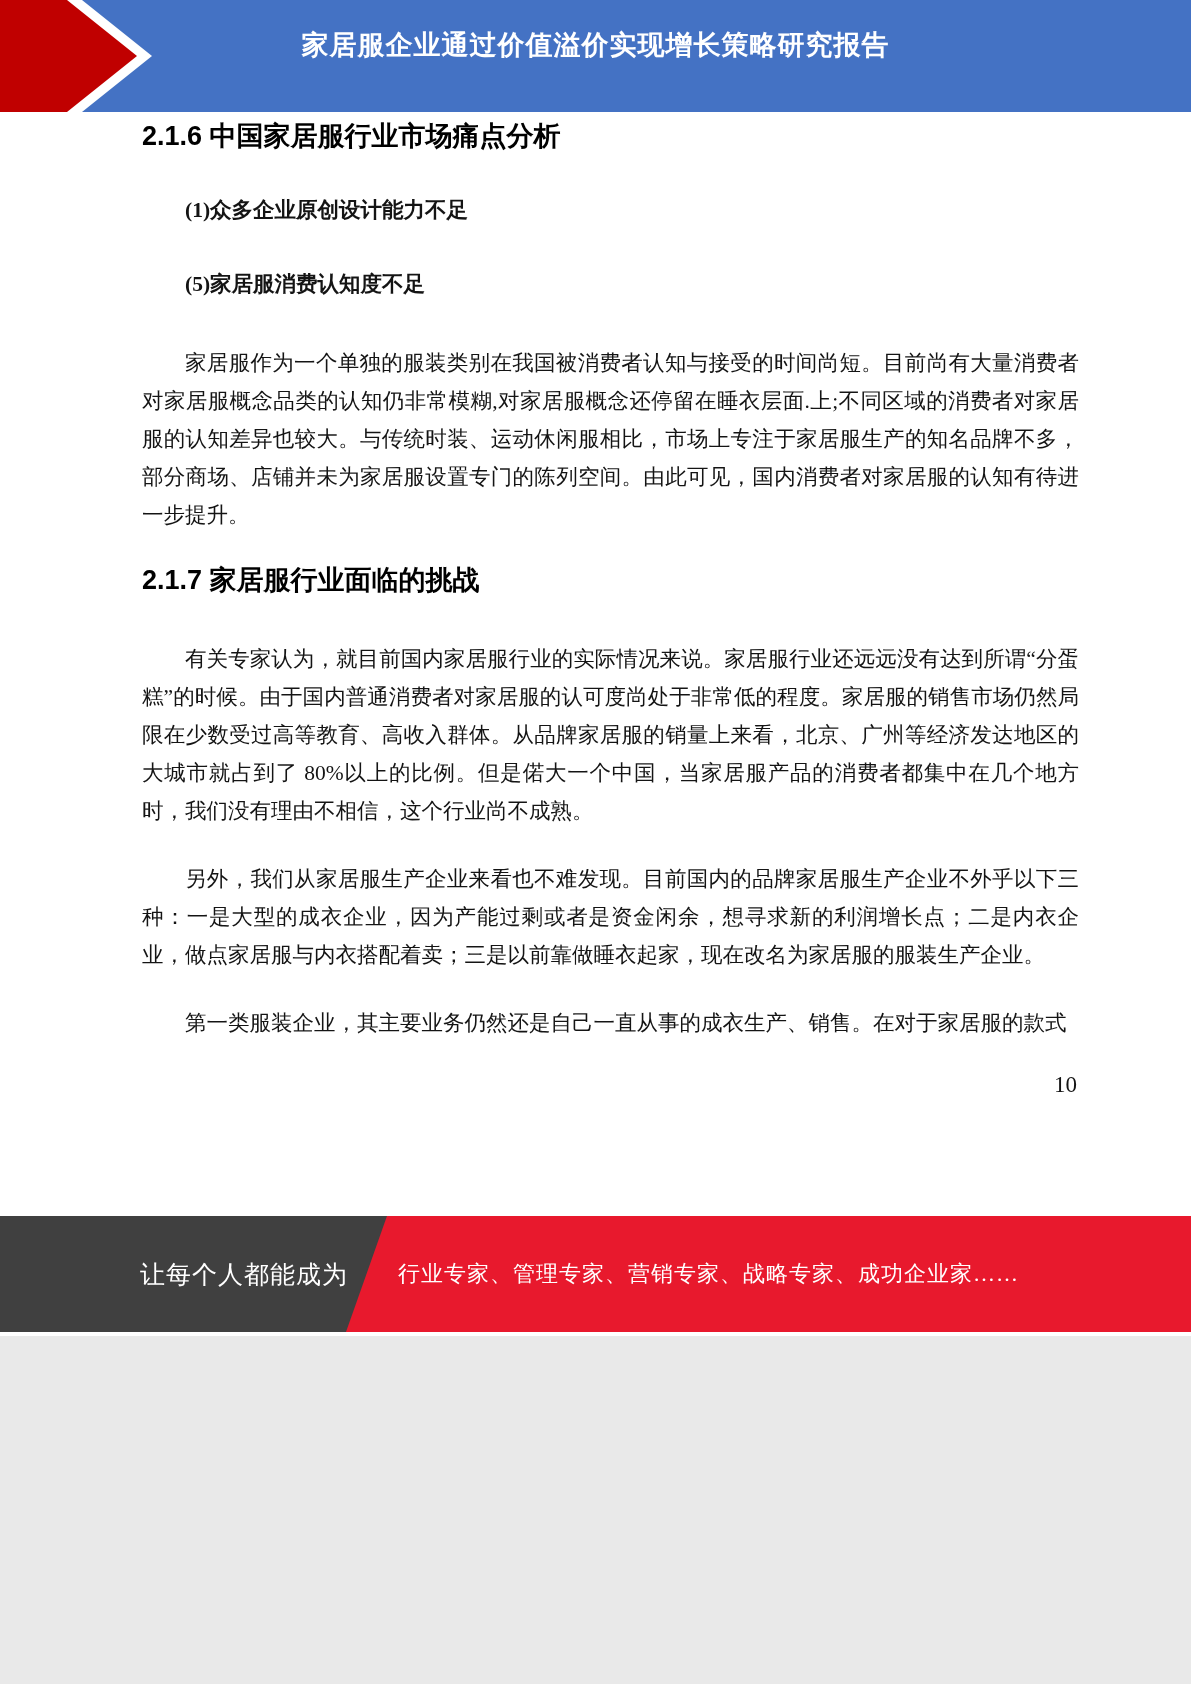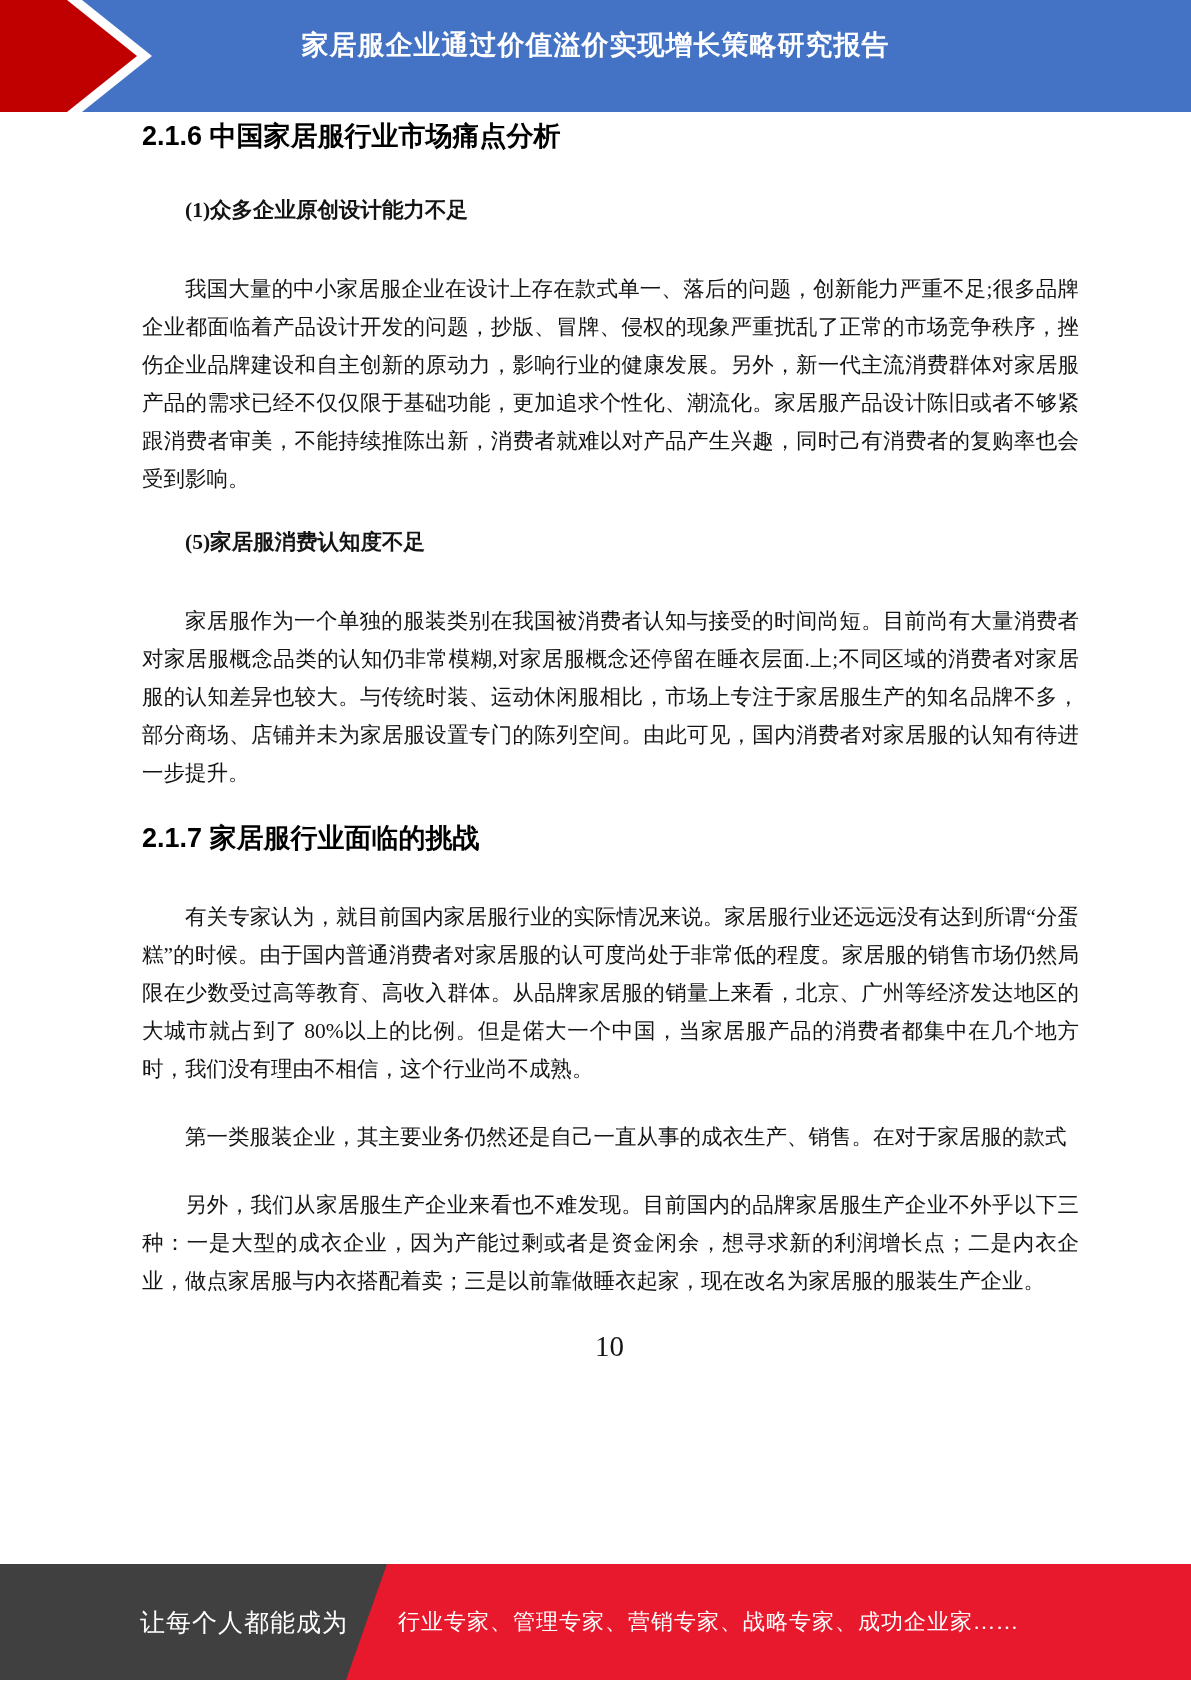--- a/index.html
+++ b/index.html
@@ -1,17 +1,17 @@
 <!DOCTYPE html>
 <html><head>
 <meta charset="utf-8">
 <style>
   html,body{margin:0;padding:0;background:#e9e9e9;}
   .page{
-    position:relative;width:1191px;height:1684px;margin:0 auto;
+    position:relative;width:1191px;height:1336px;margin:0 auto;
     background:#ffffff;overflow:hidden;
     font-family:"Liberation Serif",serif;color:#141414;
   }
   
   .header{position:absolute;top:0;left:0;right:0;height:112px;background:#4472C4;}
   .header-arrow{position:absolute;top:0;left:0;width:170px;height:112px;display:block;}
   .header-title{
     position:absolute;left:0;right:0;top:27px;text-align:center;
     color:#ffffff;font-family:"Liberation Sans",sans-serif;
     font-weight:bold;font-size:27px;letter-spacing:1px;white-space:nowrap;
@@ -21,21 +21,21 @@
   .section-heading{
     font-family:"Liberation Sans",sans-serif;font-weight:bold;
     font-size:27px;line-height:32px;color:#000;margin:0 0 44px 0;white-space:nowrap;
   }
   .section-heading.second{margin-top:14px;}
   .item{font-size:21.5px;line-height:28px;text-indent:2em;margin:0 0 46px 0;font-weight:bold;}
   .para{
     font-size:21.5px;line-height:38px;text-indent:2em;text-align:justify;
     margin:0 0 30px 0;
   }
-  .page-number{text-align:center;font-size:29px;margin-top:10px;padding-right:2px;}
+  .page-number{text-align:right;font-size:23px;margin-top:10px;padding-right:2px;}
   
   .footer{position:absolute;left:0;bottom:4px;width:100%;height:116px;background:#404040;}
   .footer-red{
     position:absolute;top:0;left:0;width:100%;height:100%;background:#E8192D;
     clip-path:polygon(387px 0,100% 0,100% 100%,346px 100%);
   }
   .footer-left{
     position:absolute;left:140px;top:0;height:100%;display:flex;align-items:center;
     color:#ffffff;font-size:25px;letter-spacing:1px;white-space:nowrap;
   }
@@ -55,29 +55,28 @@
       <polygon points="0,0 67,0 137,56 67,112 0,112" fill="#C00000"></polygon>
     </svg>
     <div class="header-title">家居服企业通过价值溢价实现增长策略研究报告</div>
   </div>
 
   <div class="content">
 
     <h2 class="section-heading">2.1.6 中国家居服行业市场痛点分析</h2>
 
     <p class="item">(1)众多企业原创设计能力不足</p>
-    <p class="para">我国大量的中小家居服企业在设计上存在款式单一、落后的问题，创新能力严重不足;很多品牌企业都面临着产品设计开发的问题，抄版、冒牌、侵权的现象严重扰乱了正常的市场竞争秩序，挫伤企业品牌建设和自主创新的原动力，影响行业的健康发展。另外，新一代主流消费群体对家居服产品的需求已经不仅仅限于基础功能，更加追求个性化、潮流化。家居服产品设计陈旧或者不够紧跟消费者审美，不能持续推陈出新，消费者就难以对产品产生兴趣，同时己有消费者的复购率也会受到影响。</p>
     <p class="item">(5)家居服消费认知度不足</p>
     <p class="para">家居服作为一个单独的服装类别在我国被消费者认知与接受的时间尚短。目前尚有大量消费者对家居服概念品类的认知仍非常模糊,对家居服概念还停留在睡衣层面.上;不同区域的消费者对家居服的认知差异也较大。与传统时装、运动休闲服相比，市场上专注于家居服生产的知名品牌不多，部分商场、店铺并未为家居服设置专门的陈列空间。由此可见，国内消费者对家居服的认知有待进一步提升。</p>
 
     <h2 class="section-heading second">2.1.7 家居服行业面临的挑战</h2>
 
     <p class="para">有关专家认为，就目前国内家居服行业的实际情况来说。家居服行业还远远没有达到所谓“分蛋糕”的时候。由于国内普通消费者对家居服的认可度尚处于非常低的程度。家居服的销售市场仍然局限在少数受过高等教育、高收入群体。从品牌家居服的销量上来看，北京、广州等经济发达地区的大城市就占到了 80%以上的比例。但是偌大一个中国，当家居服产品的消费者都集中在几个地方时，我们没有理由不相信，这个行业尚不成熟。</p>
+    <p class="para">另外，我们从家居服生产企业来看也不难发现。目前国内的品牌家居服生产企业不外乎以下三种：一是大型的成衣企业，因为产能过剩或者是资金闲余，想寻求新的利润增长点；二是内衣企业，做点家居服与内衣搭配着卖；三是以前靠做睡衣起家，现在改名为家居服的服装生产企业。</p>
     <p class="para">第一类服装企业，其主要业务仍然还是自己一直从事的成衣生产、销售。在对于家居服的款式</p>
-    <p class="para">另外，我们从家居服生产企业来看也不难发现。目前国内的品牌家居服生产企业不外乎以下三种：一是大型的成衣企业，因为产能过剩或者是资金闲余，想寻求新的利润增长点；二是内衣企业，做点家居服与内衣搭配着卖；三是以前靠做睡衣起家，现在改名为家居服的服装生产企业。</p>
 
     <div class="page-number">10</div>
   </div>
 
   <div class="footer">
     <div class="footer-red"></div>
     <div class="footer-left">让每个人都能成为</div>
     <div class="footer-right">行业专家、管理专家、营销专家、战略专家、成功企业家……</div>
   </div>
 

